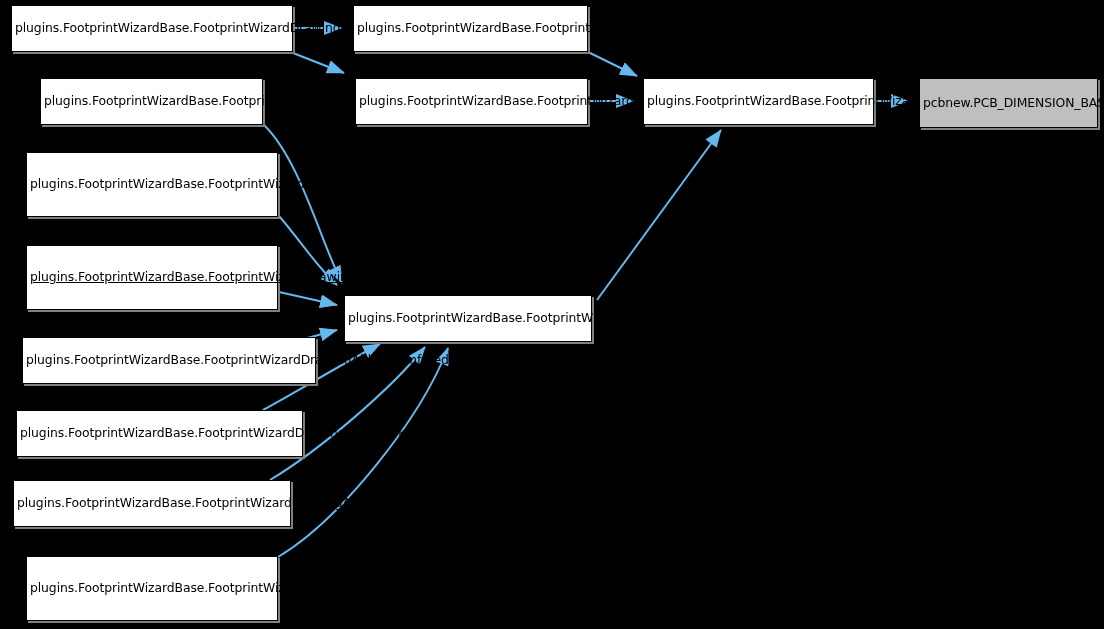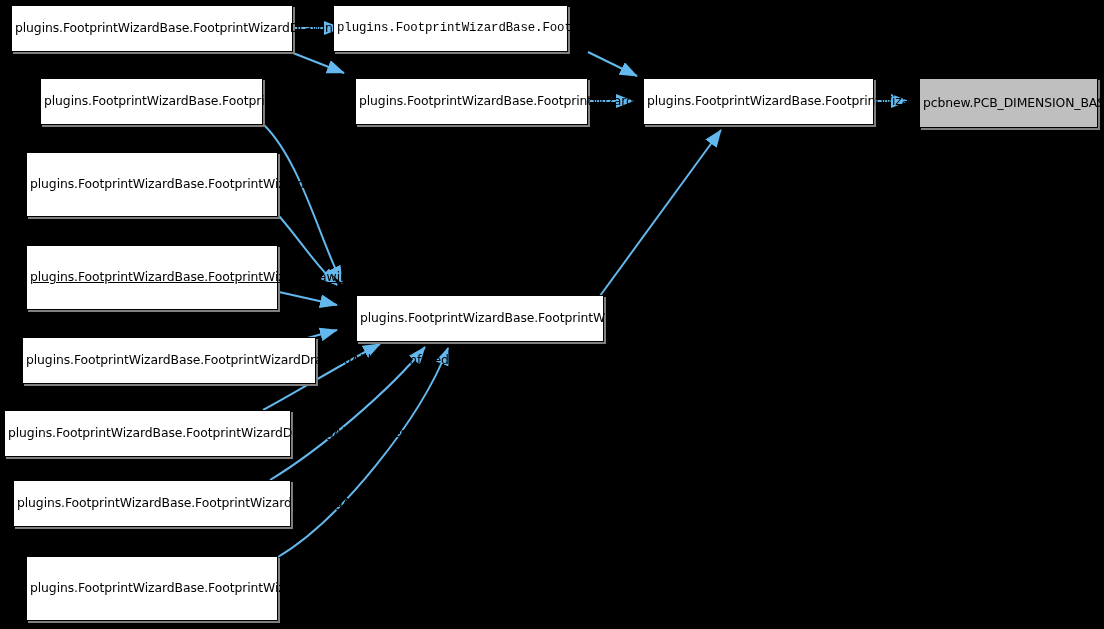--- a/index.html
+++ b/index.html
@@ -87,36 +87,36 @@
       </div>
       <div class="node" style="left: 26px; top: 152px; width: 252px; height: 65px;">
         <span class="label">plugins.FootprintWizardBase.FootprintWizardDrawingAids.BoxWithDiagonalAtCorner</span>
       </div>
       <div class="node" style="left: 26px; top: 245px; width: 252px; height: 65px; text-decoration: underline;">
         <span class="label">plugins.FootprintWizardBase.FootprintWizardDrawingAids.BoxWithOpenCorner</span>
       </div>
       <div class="node" style="left: 22px; top: 337px; width: 294px; height: 47px;">
         <span class="label">plugins.FootprintWizardBase.FootprintWizardDrawingAids.ChamferedBox</span>
       </div>
-      <div class="node" style="left: 4px; top: 410px; width: 287px; height: 47px;">
+      <div class="node" style="left: 16px; top: 410px; width: 287px; height: 47px;">
         <span class="label">plugins.FootprintWizardBase.FootprintWizardDrawingAids.MarkerArrow</span>
       </div>
       <div class="node" style="left: 13px; top: 480px; width: 278px; height: 47px;">
         <span class="label">plugins.FootprintWizardBase.FootprintWizardDrawingAids.NotchedBox</span>
       </div>
       <div class="node" style="left: 26px; top: 556px; width: 252px; height: 65px; align-items: center;">
         <span class="label">plugins.FootprintWizardBase.FootprintWizardDrawingAids.NotchedCircle</span>
       </div>
-      <div class="node" style="left: 333px; top: 5px; width: 235px; height: 47px; font-family: Liberation Mono, monospace;">
+      <div class="node" style="left: 353px; top: 5px; width: 235px; height: 47px;">
         <span class="label">plugins.FootprintWizardBase.FootprintWizardDrawingAids.HLine</span>
       </div>
       <div class="node" style="left: 355px; top: 78px; width: 233px; height: 47px;">
         <span class="label">plugins.FootprintWizardBase.FootprintWizardDrawingAids.VLine</span>
       </div>
-      <div class="node" style="left: 356px; top: 295px; width: 248px; height: 47px; justify-content: flex-end;">
+      <div class="node" style="left: 344px; top: 295px; width: 248px; height: 47px; justify-content: flex-end;">
         <span class="label">plugins.FootprintWizardBase.FootprintWizardDrawingAids.Polyline</span>
       </div>
       <div class="node" style="left: 643px; top: 78px; width: 231px; height: 47px;">
         <span class="label">plugins.FootprintWizardBase.FootprintWizardDrawingAids.Line</span>
       </div>
       <div class="node gray" style="left: 919px; top: 78px; width: 179px; height: 50px;">
         <span class="label">pcbnew.PCB_DIMENSION_BASE.GetLineThickness</span>
       </div>
     </div>
 </div>

